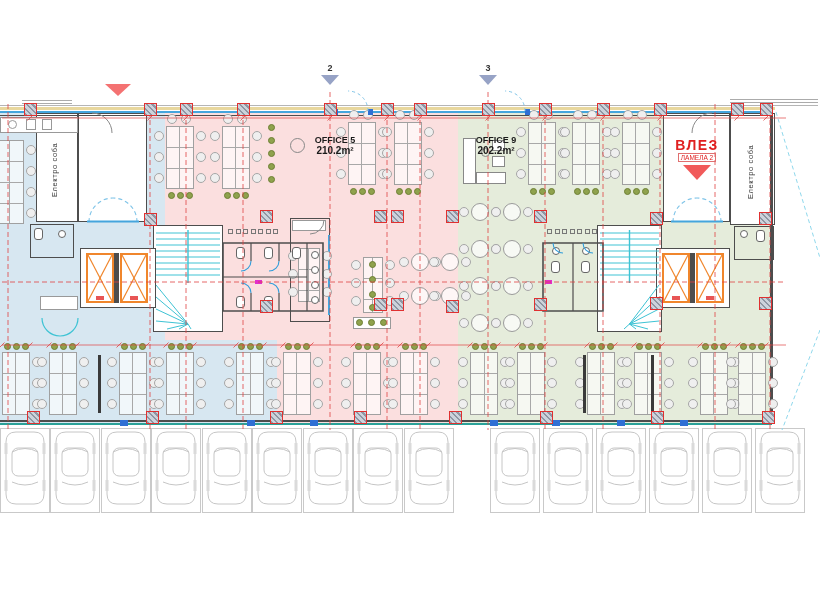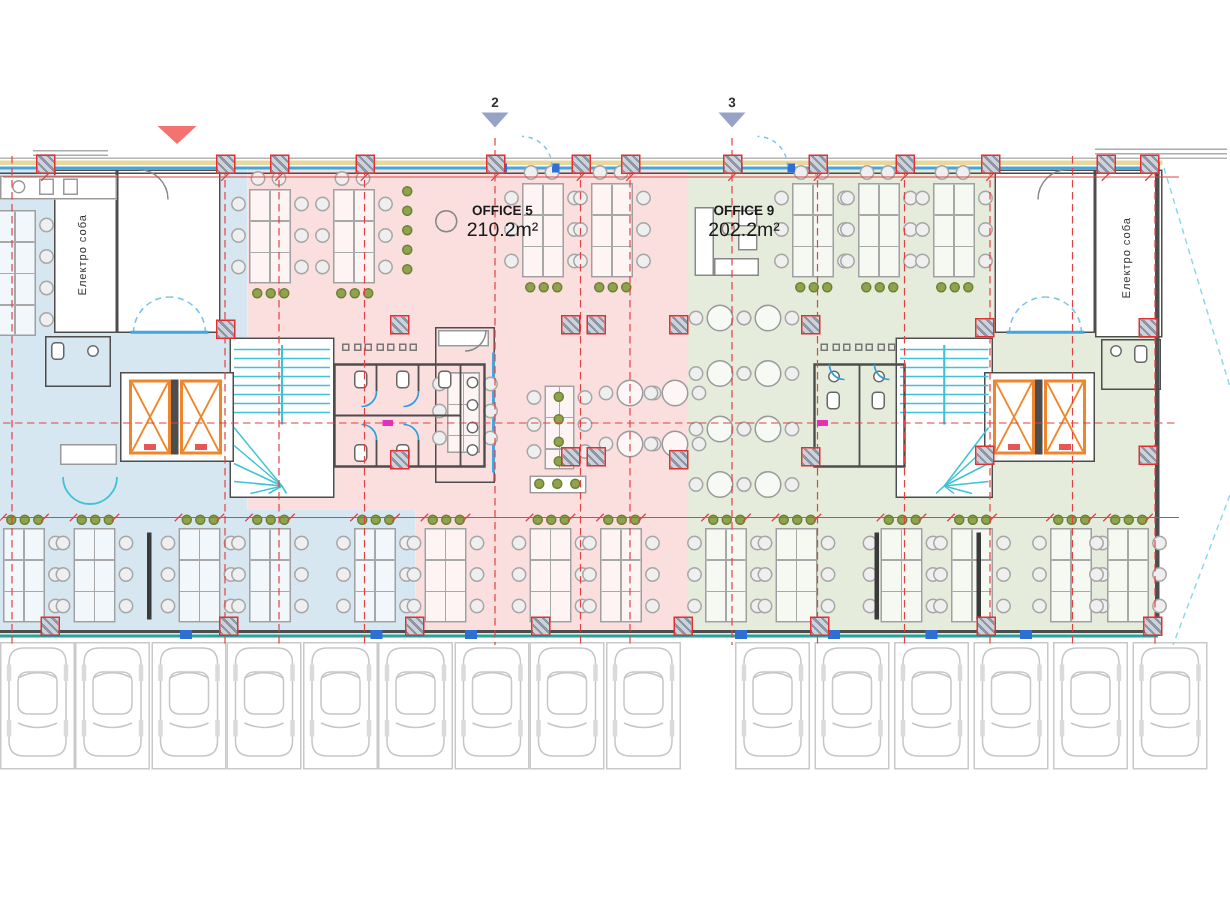--- a/index.html
+++ b/index.html
@@ -24,21 +24,21 @@
   .tri{width:0;height:0}
   .tri-blue{border-left:9px solid transparent;border-right:9px solid transparent;border-top:10px solid #97a3c6}
   .tri-red-big{border-left:14px solid transparent;border-right:14px solid transparent;border-top:15px solid #f15a5a}
   .tri-red-sm{border-left:13px solid transparent;border-right:13px solid transparent;border-top:12px solid #f47272}
   .sec{display:flex;flex-direction:column;align-items:center;width:34px}
   .sec-num{font-size:9px;font-weight:bold;color:#333;line-height:10px;margin-bottom:2px}
   .office-label{display:flex;align-items:center;gap:4px}
   .office-circle{width:15px;height:15px;border:1px solid #888;border-radius:50%}
   .office-text{text-align:center;min-width:52px}
   .office-name{font-size:9px;font-weight:bold;color:#1a1a1a;white-space:nowrap}
-  .office-area{font-size:13px;font-weight:normal;color:#1a1a1a}
+  .office-area{font-size:10px;font-weight:bold;color:#1a1a1a}
   .entrance{width:74px;display:flex;flex-direction:column;align-items:center}
   .entrance-title{font-size:14px;font-weight:bold;color:#e02020;letter-spacing:1.5px;line-height:14px}
   .entrance-sub{font-size:6.5px;color:#e02020;border:0.5px solid #e07070;padding:0 2px;line-height:7px;margin-top:1px}
   .electro{writing-mode:vertical-rl;transform:rotate(180deg);font-size:7.5px;color:#333;
     letter-spacing:.6px;text-align:center;white-space:nowrap}
 </style>
 </head>
 <body>
 
 <div id="plan">
@@ -783,17 +783,22 @@
         <div class="office-area">210.2m²</div>
       </div>
     </div>
     <div class="abs office-label" style="left:470px;top:135px">
       <div class="office-text">
         <div class="office-name">OFFICE 9</div>
         <div class="office-area">202.2m²</div>
       </div>
     </div>
 
+    <div class="abs entrance" style="left:660px;top:138px">
+      <div class="entrance-title">ВЛЕЗ</div>
+      <div class="entrance-sub">ЛАМЕЛА 2</div>
+      <div class="tri tri-red-big" style="margin:3px auto 0"></div>
+    </div>
 
     <div class="abs electro" style="left:50px;top:126px;height:88px">Електро соба</div>
     <div class="abs electro" style="left:746px;top:128px;height:88px">Електро соба</div>
   </div>
 </div>
 
 </body></html>

